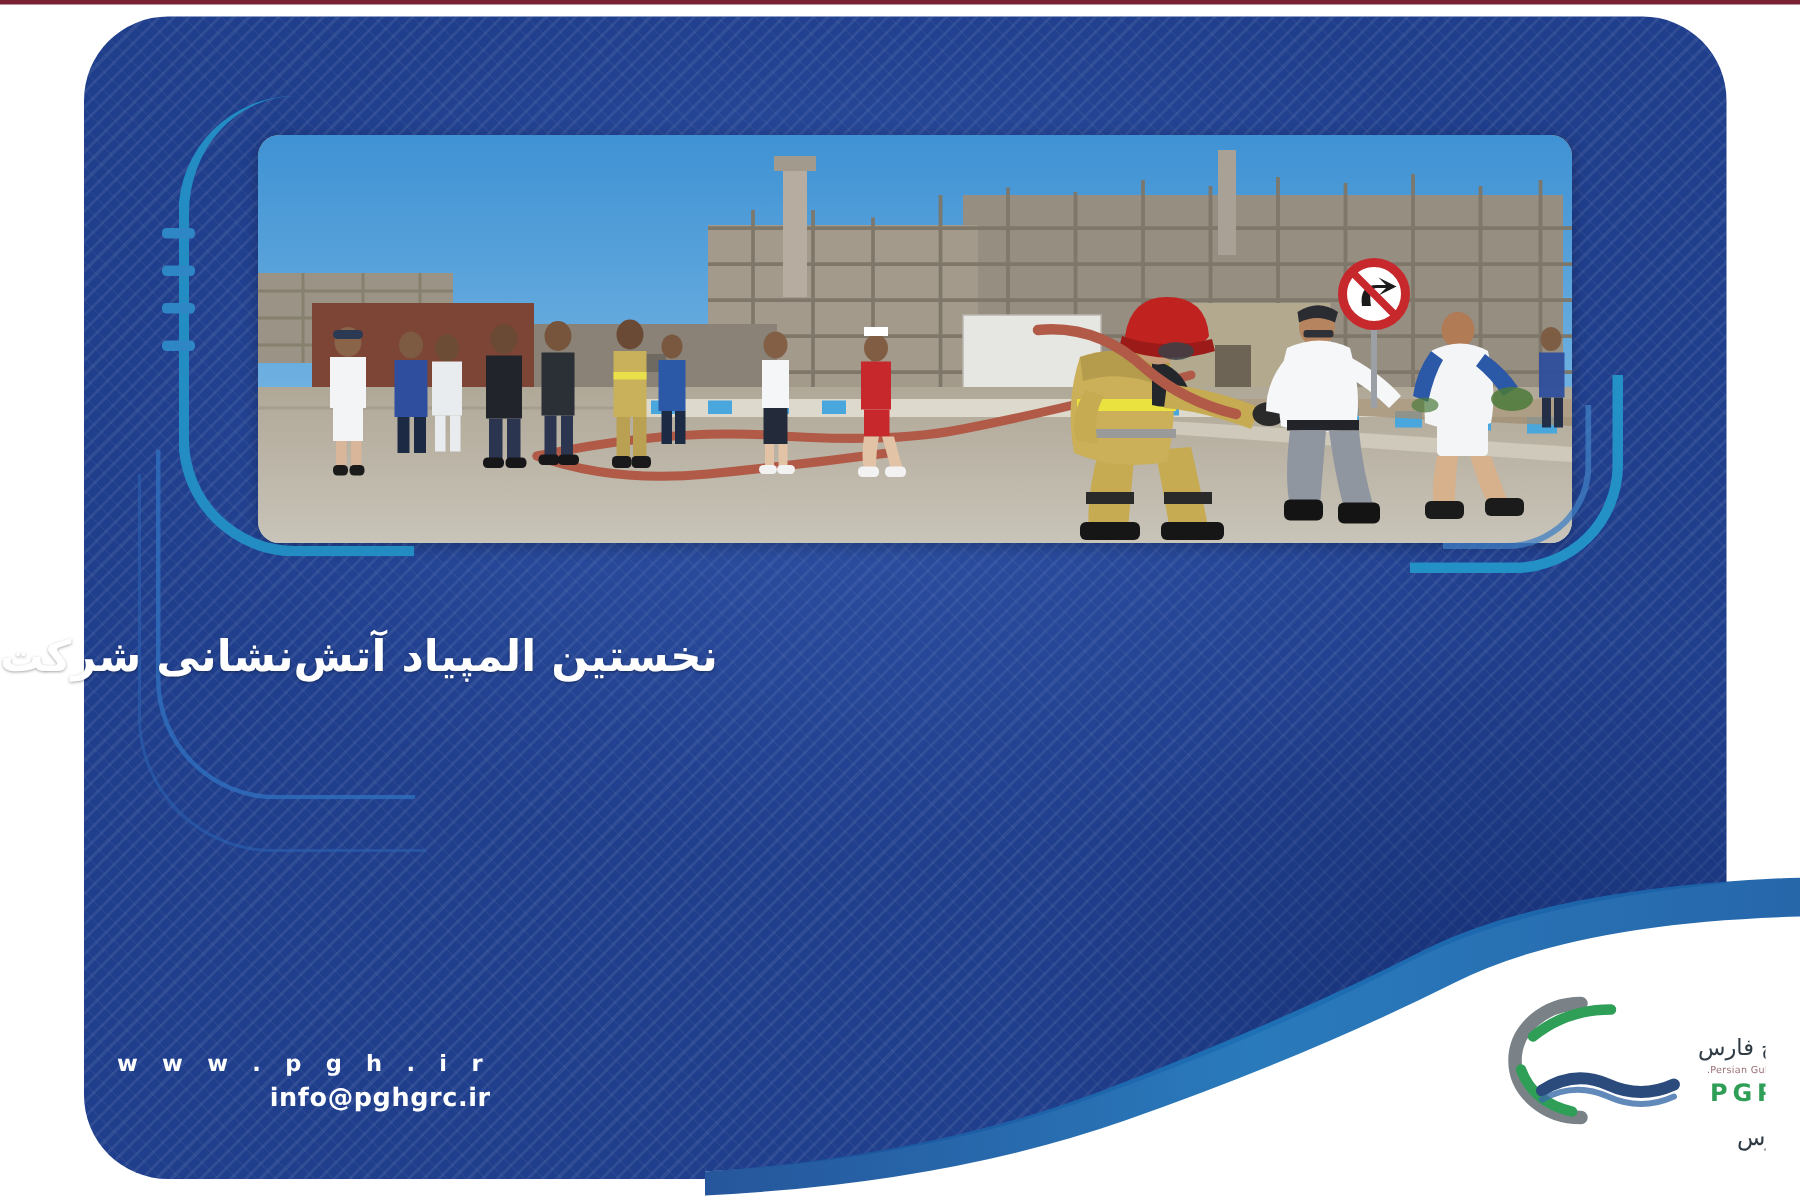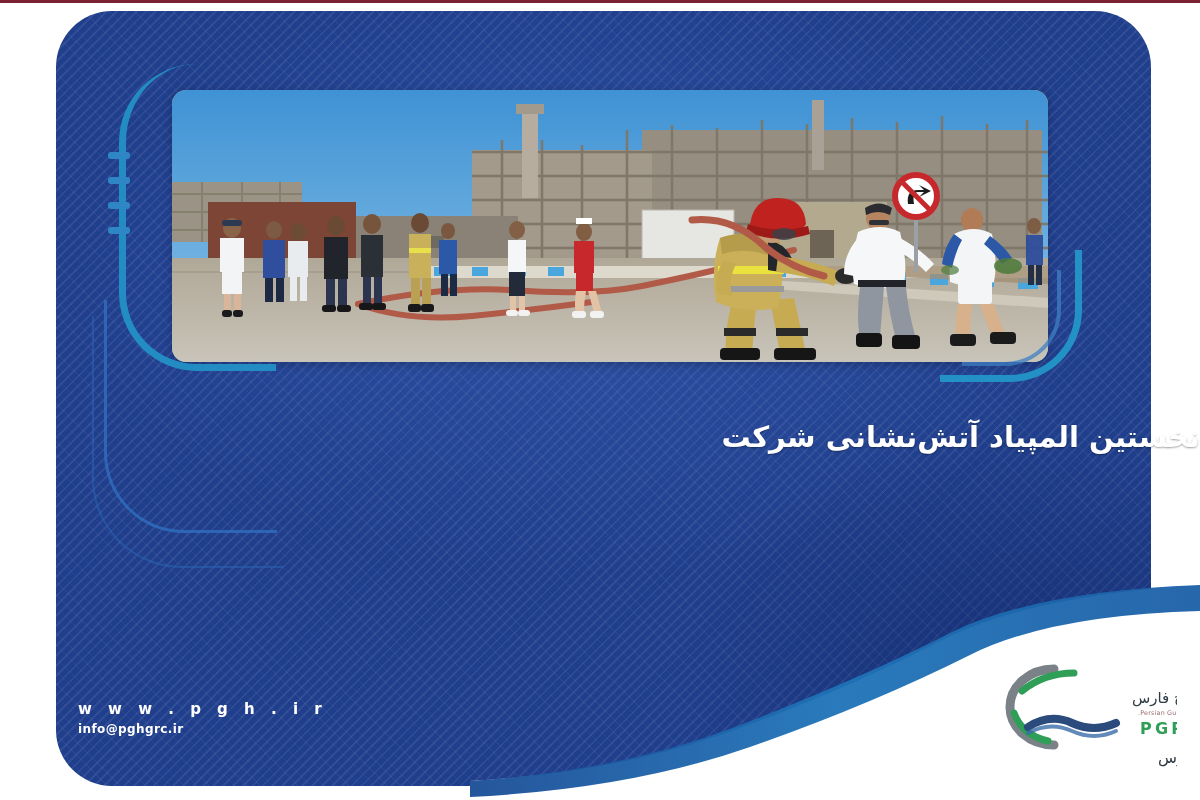--- a/index.html
+++ b/index.html
@@ -92,35 +92,35 @@
     position:absolute;left:172px;top:90px;width:876px;height:272px;
     border-radius:14px;overflow:hidden;z-index:3;
     box-shadow:0 2px 10px rgba(0,0,0,.25);
     background:#9fa89b;
   }
   .photo-wrap svg{display:block;width:876px;height:272px;}
 
   
   .headline{
     position:absolute;left:0;right:0;top:414px;z-index:6;
-    text-align:right;color:#ffffff;
+    text-align:left;color:#ffffff;
     font-weight:bold;font-size:29px;line-height:47px;
     letter-spacing:.2px;direction:rtl;
     text-shadow:0 1px 2px rgba(0,0,0,.35);
   }
   .headline div{white-space:nowrap;}
 
   
   .contact{
     position:absolute;left:78px;top:700px;z-index:7;
-    color:#ffffff;direction:ltr;text-align:left;
+    color:#ffffff;direction:ltr;text-align:right;
     font-weight:bold;
   }
   .contact .site{font-size:15px;letter-spacing:5.5px;margin-bottom:4px;}
-  .contact .mail{font-size:12px;letter-spacing:.4px;}
+  .contact .mail{font-size:17px;letter-spacing:.4px;}
 
   
   .wave{position:absolute;left:470px;bottom:0;width:730px;height:215px;z-index:5;}
   .wave svg{display:block;width:730px;height:215px;}
 
   
   .logo{
     position:absolute;left:962px;top:655px;width:215px;height:125px;z-index:8;
     text-align:center;
   }

